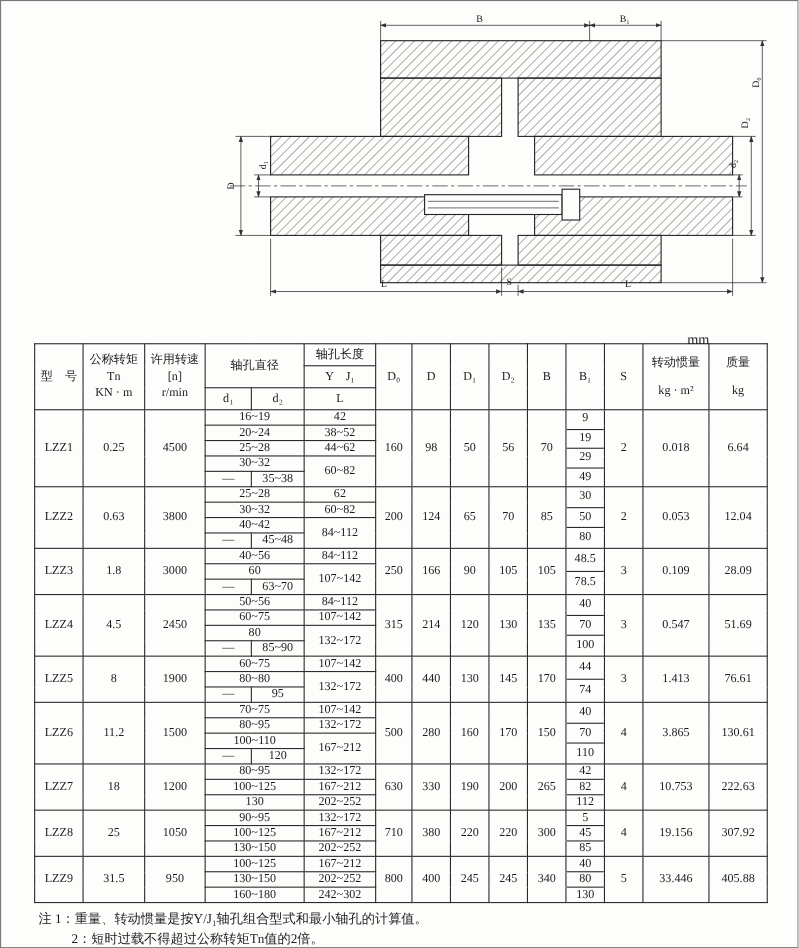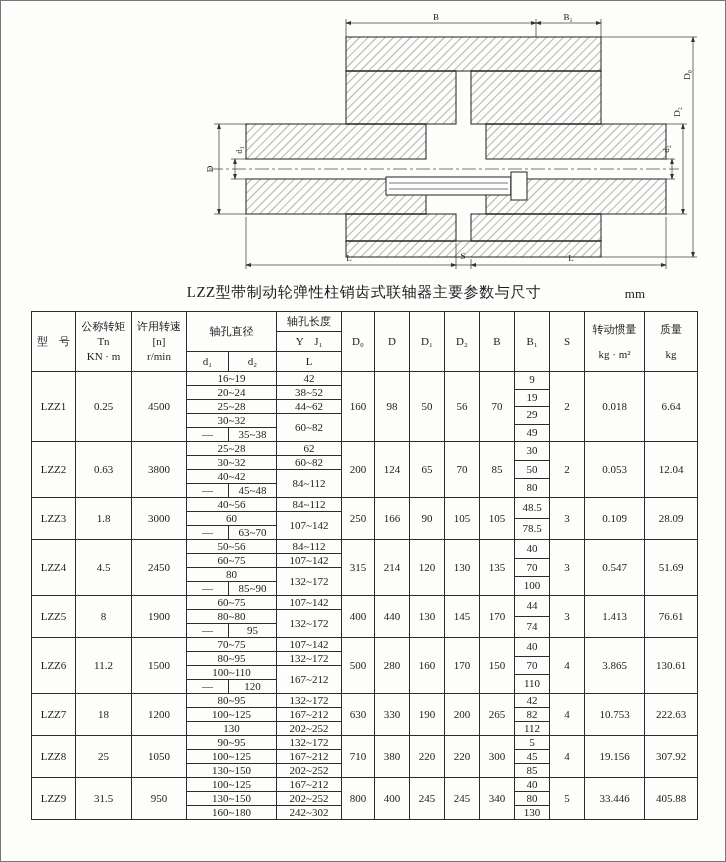--- a/index.html
+++ b/index.html
@@ -6,21 +6,21 @@
   .page{
     position:relative; width:726px; height:862px; margin:0 auto;
     background:#fdfdfc; box-sizing:border-box; border:1px solid #777;
     font-family:"Liberation Serif","DejaVu Serif",serif; color:#1c1c1c;
     overflow:hidden;
   }
   .drawing-wrap{ margin:8px 0 0 30px; }
   svg text{ font-family:"Liberation Serif","DejaVu Serif",serif; font-size:9px; fill:#222; }
   .title-row{ position:relative; width:666px; margin:2px 0 6px 30px; height:22px; }
   .doc-title{ text-align:center; font-size:15px; letter-spacing:0.5px; }
-  .unit{ position:absolute; right:52px; top:3px; font-size:13px;text-align:center; }
+  .unit{ position:absolute; right:52px; top:17px; font-size:13px;text-align:center; }
 
   table.params{
     margin-left:30px; border-collapse:collapse; table-layout:fixed;
     width:666px; font-size:11px; line-height:1.05;
   }
   table.params th, table.params td{
     border:1px solid #2b2b2b; text-align:center; vertical-align:middle;
     padding:0 1px; font-weight:normal; overflow:hidden;
   }
   thead tr{ height:20px; }
@@ -109,21 +109,20 @@
       <line x1="652" y1="115" x2="652" y2="205" stroke="#333" stroke-width="0.7" marker-start="url(#arr)" marker-end="url(#arr)"></line>
       <text transform="rotate(-90 649 103)" x="649" y="103" text-anchor="middle">D₂</text>
       <line x1="570" y1="28" x2="666" y2="28" stroke="#333" stroke-width="0.7"></line>
       <line x1="570" y1="248" x2="666" y2="248" stroke="#333" stroke-width="0.7"></line>
       <line x1="662" y1="28" x2="662" y2="248" stroke="#333" stroke-width="0.7" marker-start="url(#arr)" marker-end="url(#arr)"></line>
       <text transform="rotate(-90 659 66)" x="659" y="66" text-anchor="middle">D₀</text>
     </svg>
   </div>
 
   <div class="title-row">
-    <div class="doc-title">LZZ型带制动轮弹性柱销齿式联轴器主要参数与尺寸</div>
     <div class="unit">mm</div>
   </div>
 
   <table class="params">
     <colgroup>
       <col style="width:44px">
         <col style="width:56px">
         <col style="width:55px">
       <col style="width:42px">
         <col style="width:48px">
@@ -466,14 +465,18 @@
           <td colspan="2">130~150</td>
           <td>202~252</td>
         </tr>
         <tr>
           <td colspan="2">160~180</td>
           <td>242~302</td>
         </tr>
       </tbody>
   </table>
 
+  <div class="notes">
+    <div class="n1">注 1：重量、转动惯量是按Y/J₁轴孔组合型式和最小轴孔的计算值。</div>
+    <div class="n2">2：短时过载不得超过公称转矩Tn值的2倍。</div>
+  </div>
 
 </div>
 
 </body></html>

